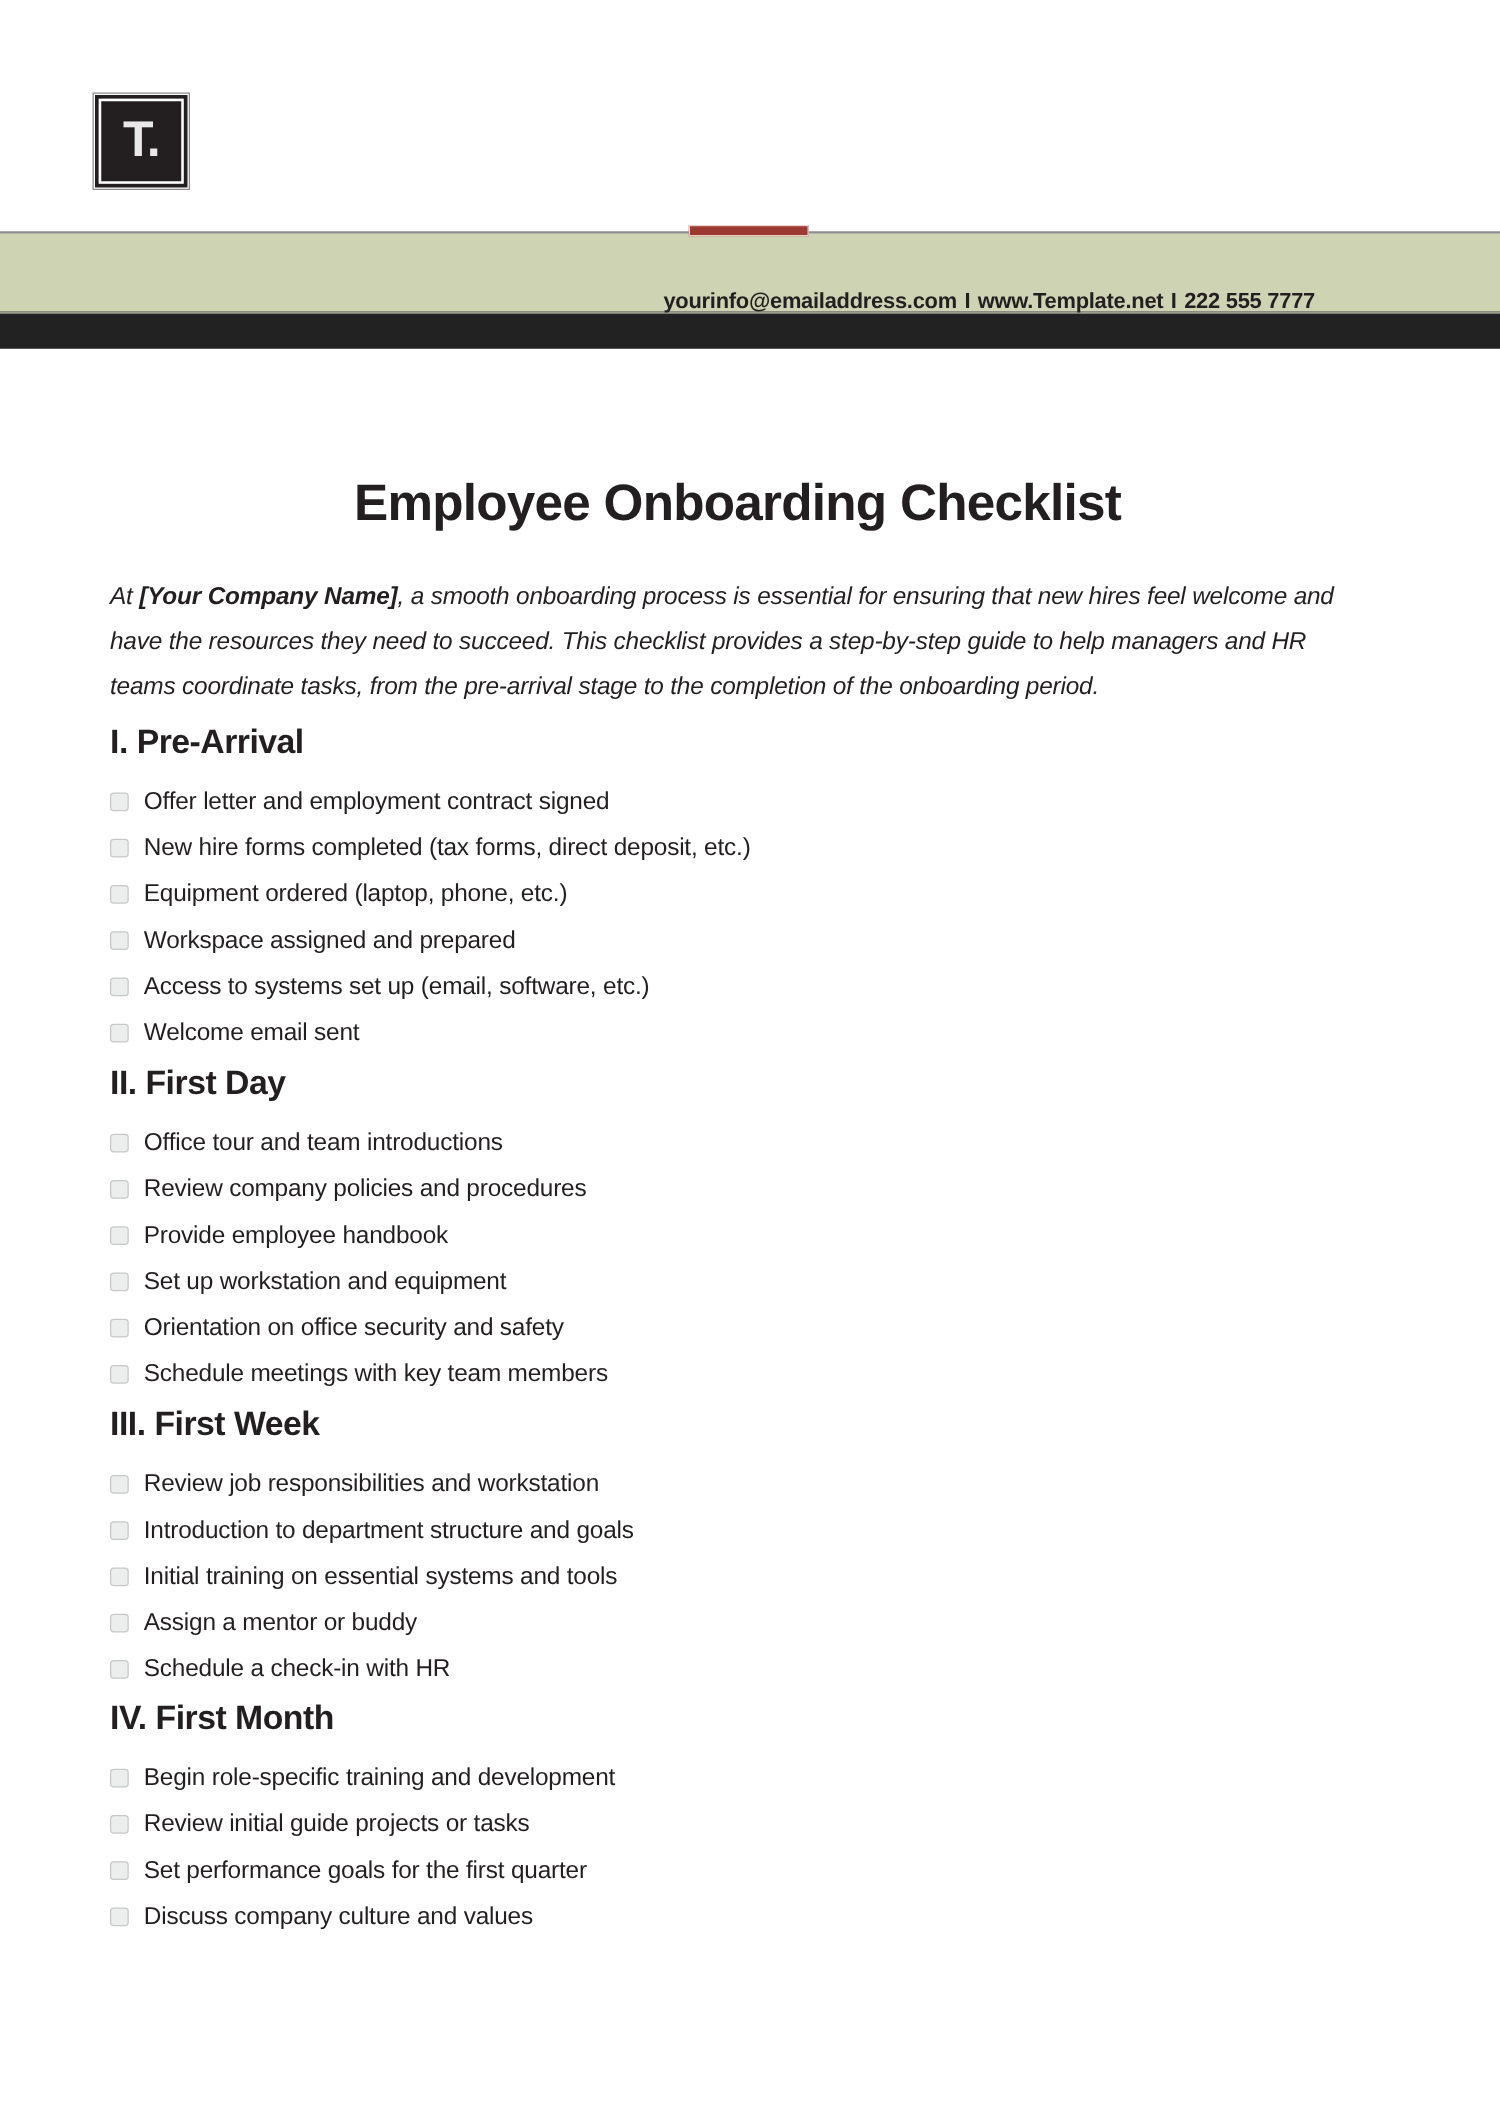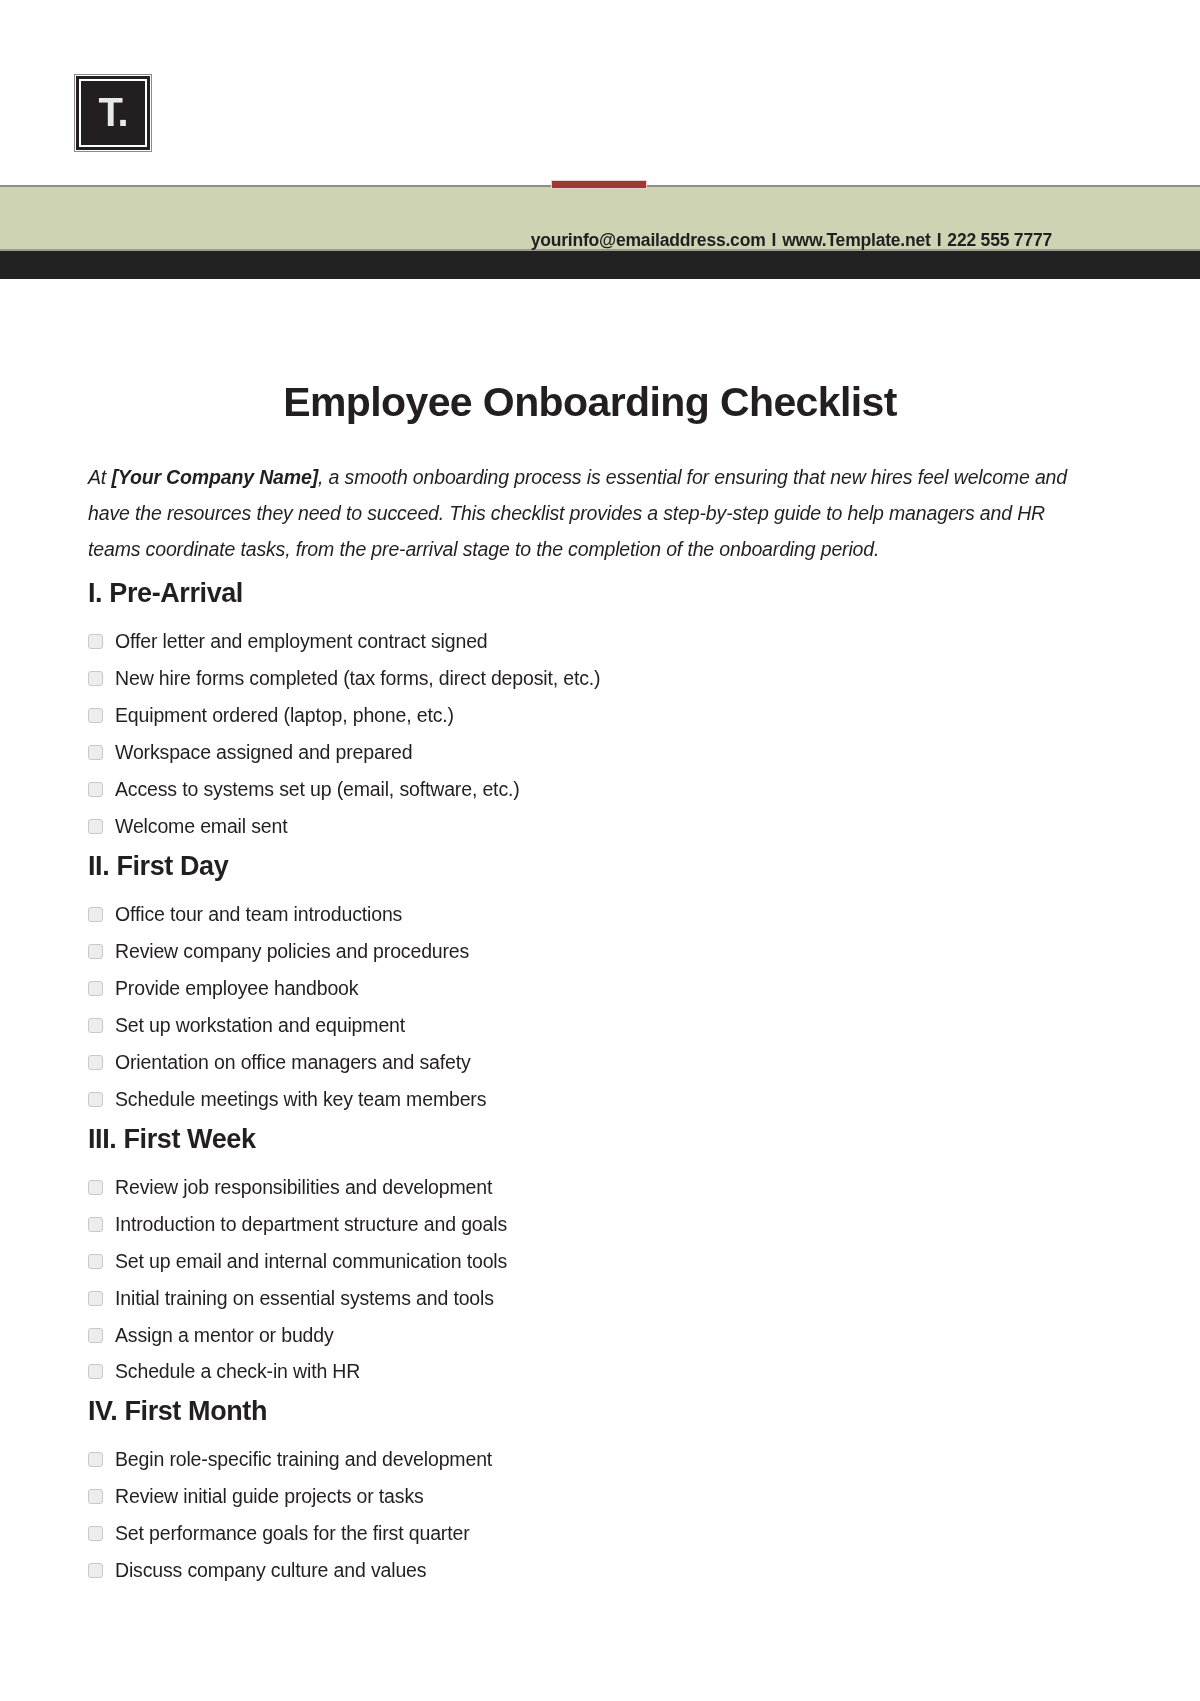--- a/index.html
+++ b/index.html
@@ -233,43 +233,39 @@
         <li class="check-item">
           <span class="check-box"></span>
           <span class="check-label">Provide employee handbook</span>
         </li>
         <li class="check-item">
           <span class="check-box"></span>
           <span class="check-label">Set up workstation and equipment</span>
         </li>
         <li class="check-item">
           <span class="check-box"></span>
-          <span class="check-label">Orientation on office managers and safety</span>
+          <span class="check-label">Orientation on office security and safety</span>
         </li>
         <li class="check-item">
           <span class="check-box"></span>
           <span class="check-label">Schedule meetings with key team members</span>
         </li>
       </ul>
       <h2 class="section-heading">III. First Week</h2>
       <ul class="check-list">
         <li class="check-item">
           <span class="check-box"></span>
-          <span class="check-label">Review job responsibilities and development</span>
+          <span class="check-label">Review job responsibilities and workstation</span>
         </li>
         <li class="check-item">
           <span class="check-box"></span>
           <span class="check-label">Introduction to department structure and goals</span>
         </li>
         <li class="check-item">
           <span class="check-box"></span>
-          <span class="check-label">Set up email and internal communication tools</span>
-        </li>
-        <li class="check-item">
-          <span class="check-box"></span>
           <span class="check-label">Initial training on essential systems and tools</span>
         </li>
         <li class="check-item">
           <span class="check-box"></span>
           <span class="check-label">Assign a mentor or buddy</span>
         </li>
         <li class="check-item">
           <span class="check-box"></span>
           <span class="check-label">Schedule a check-in with HR</span>
         </li>

